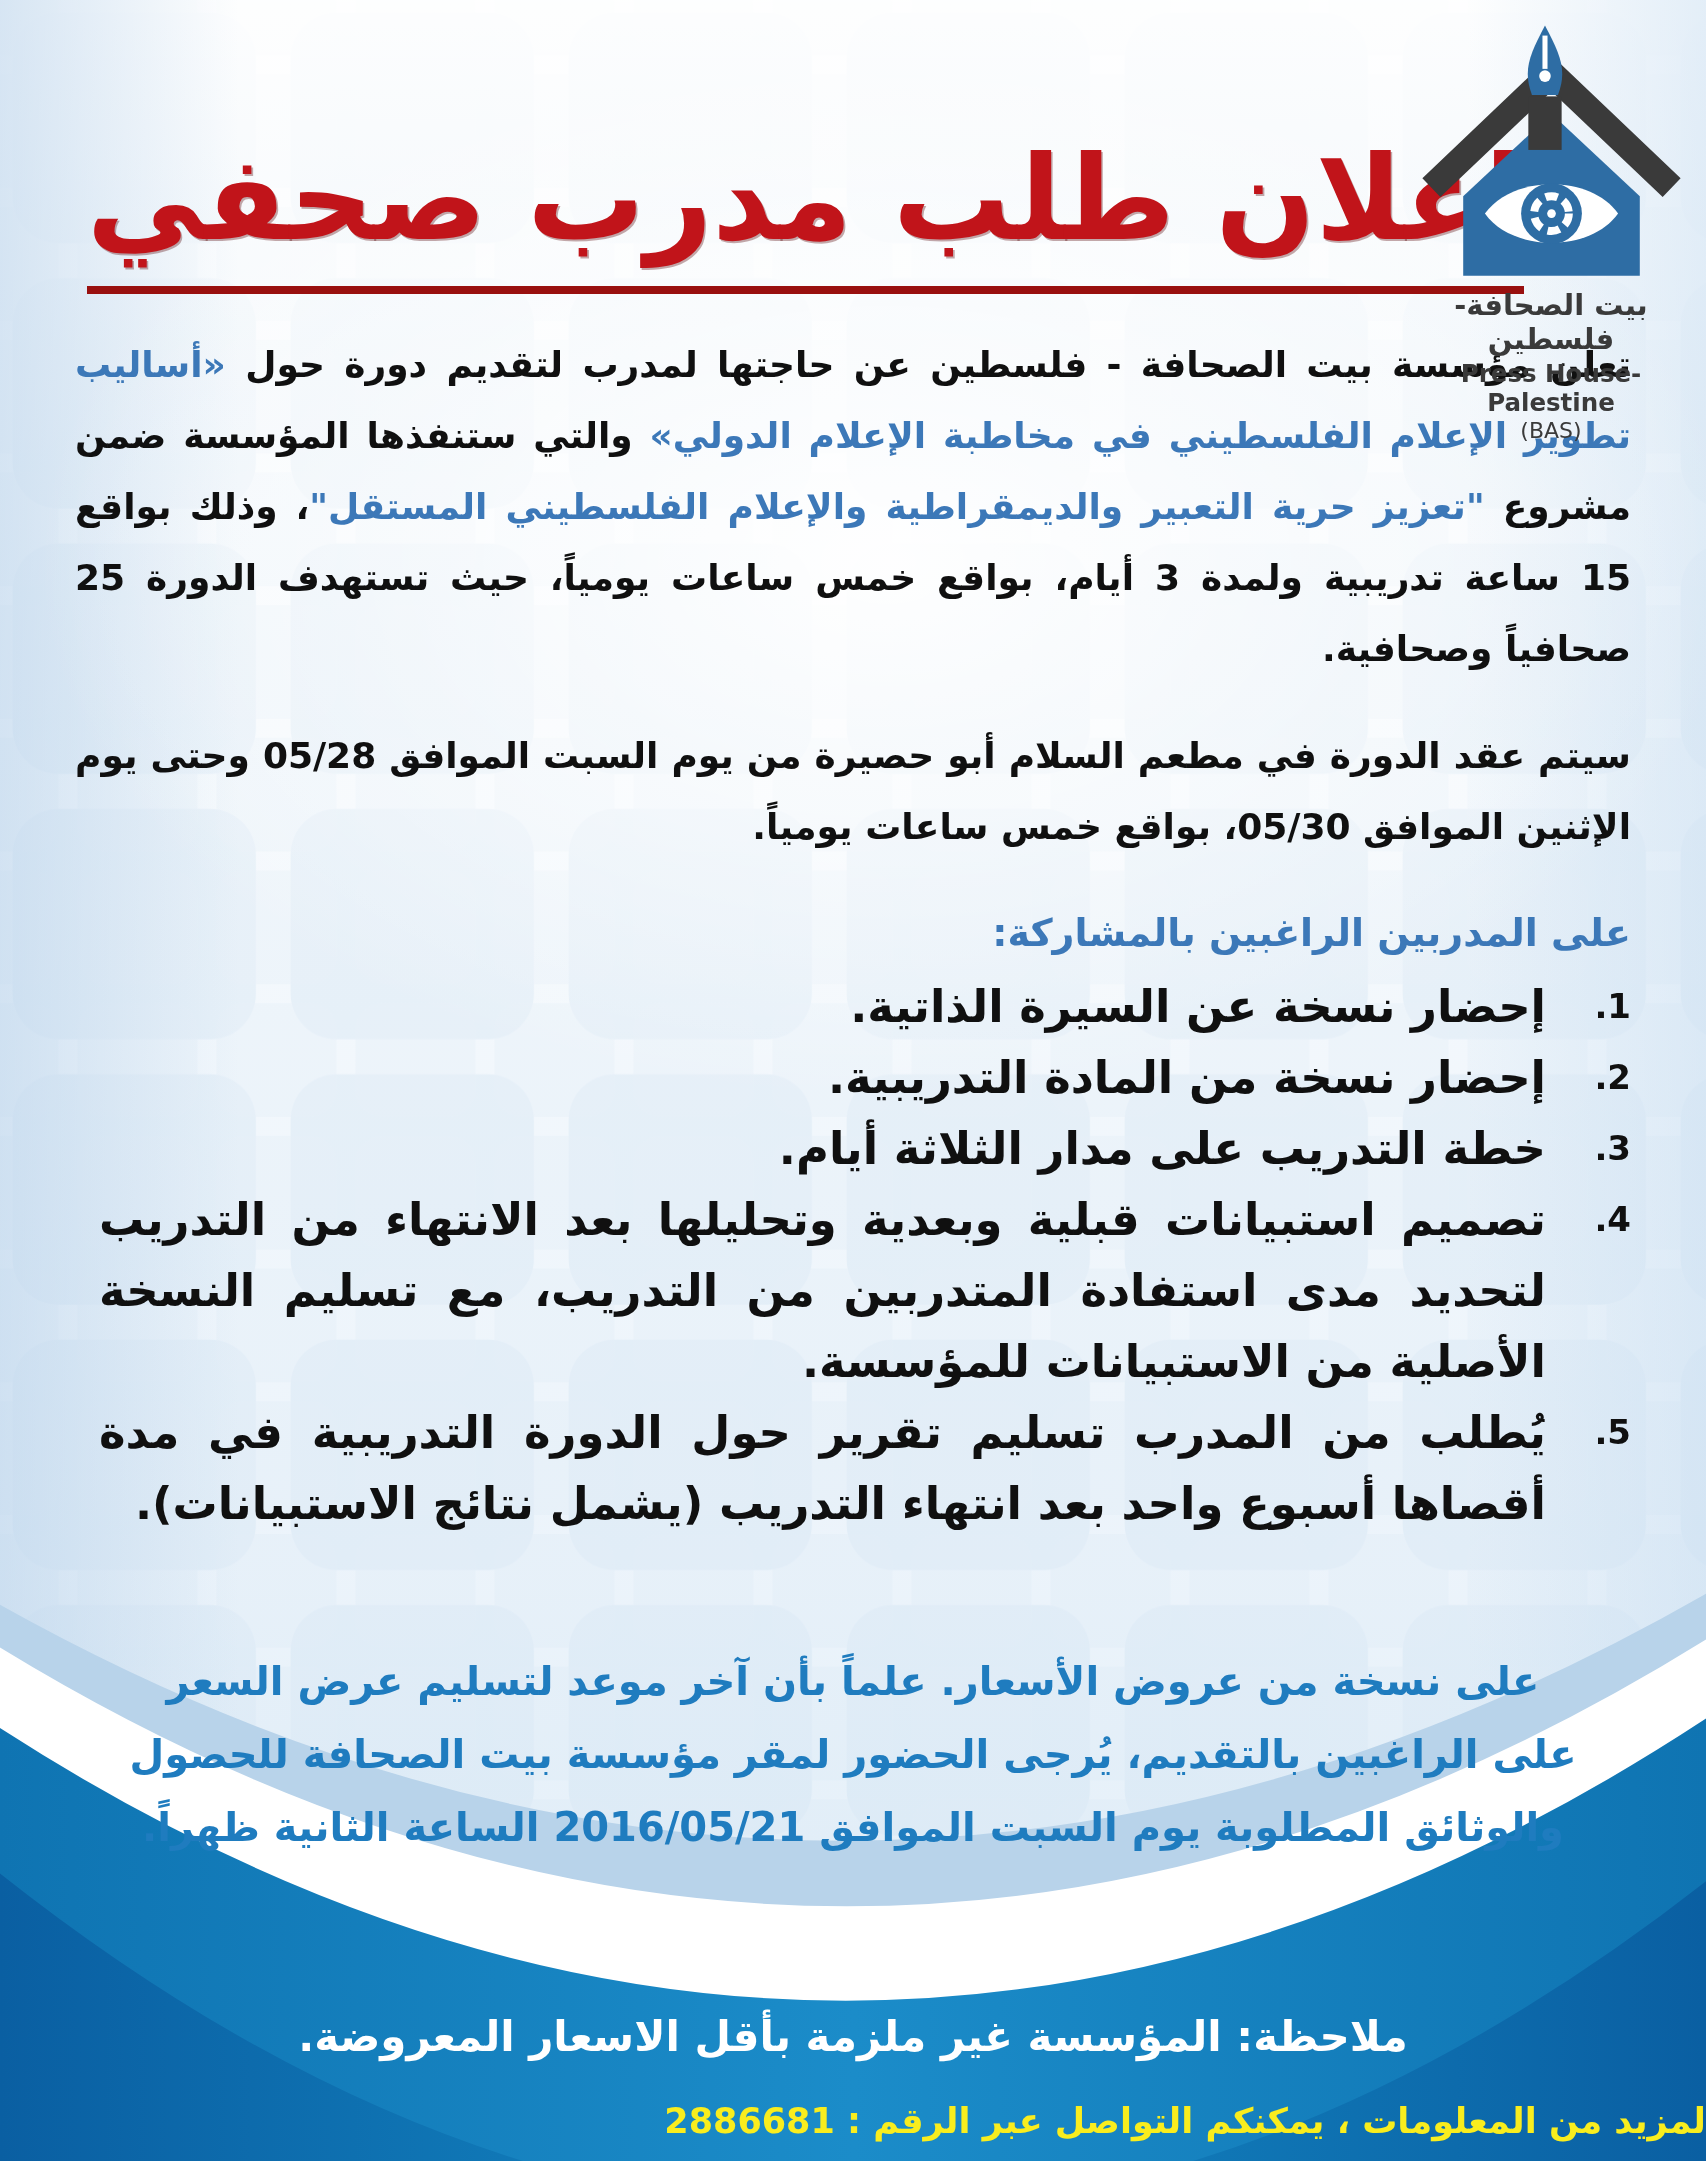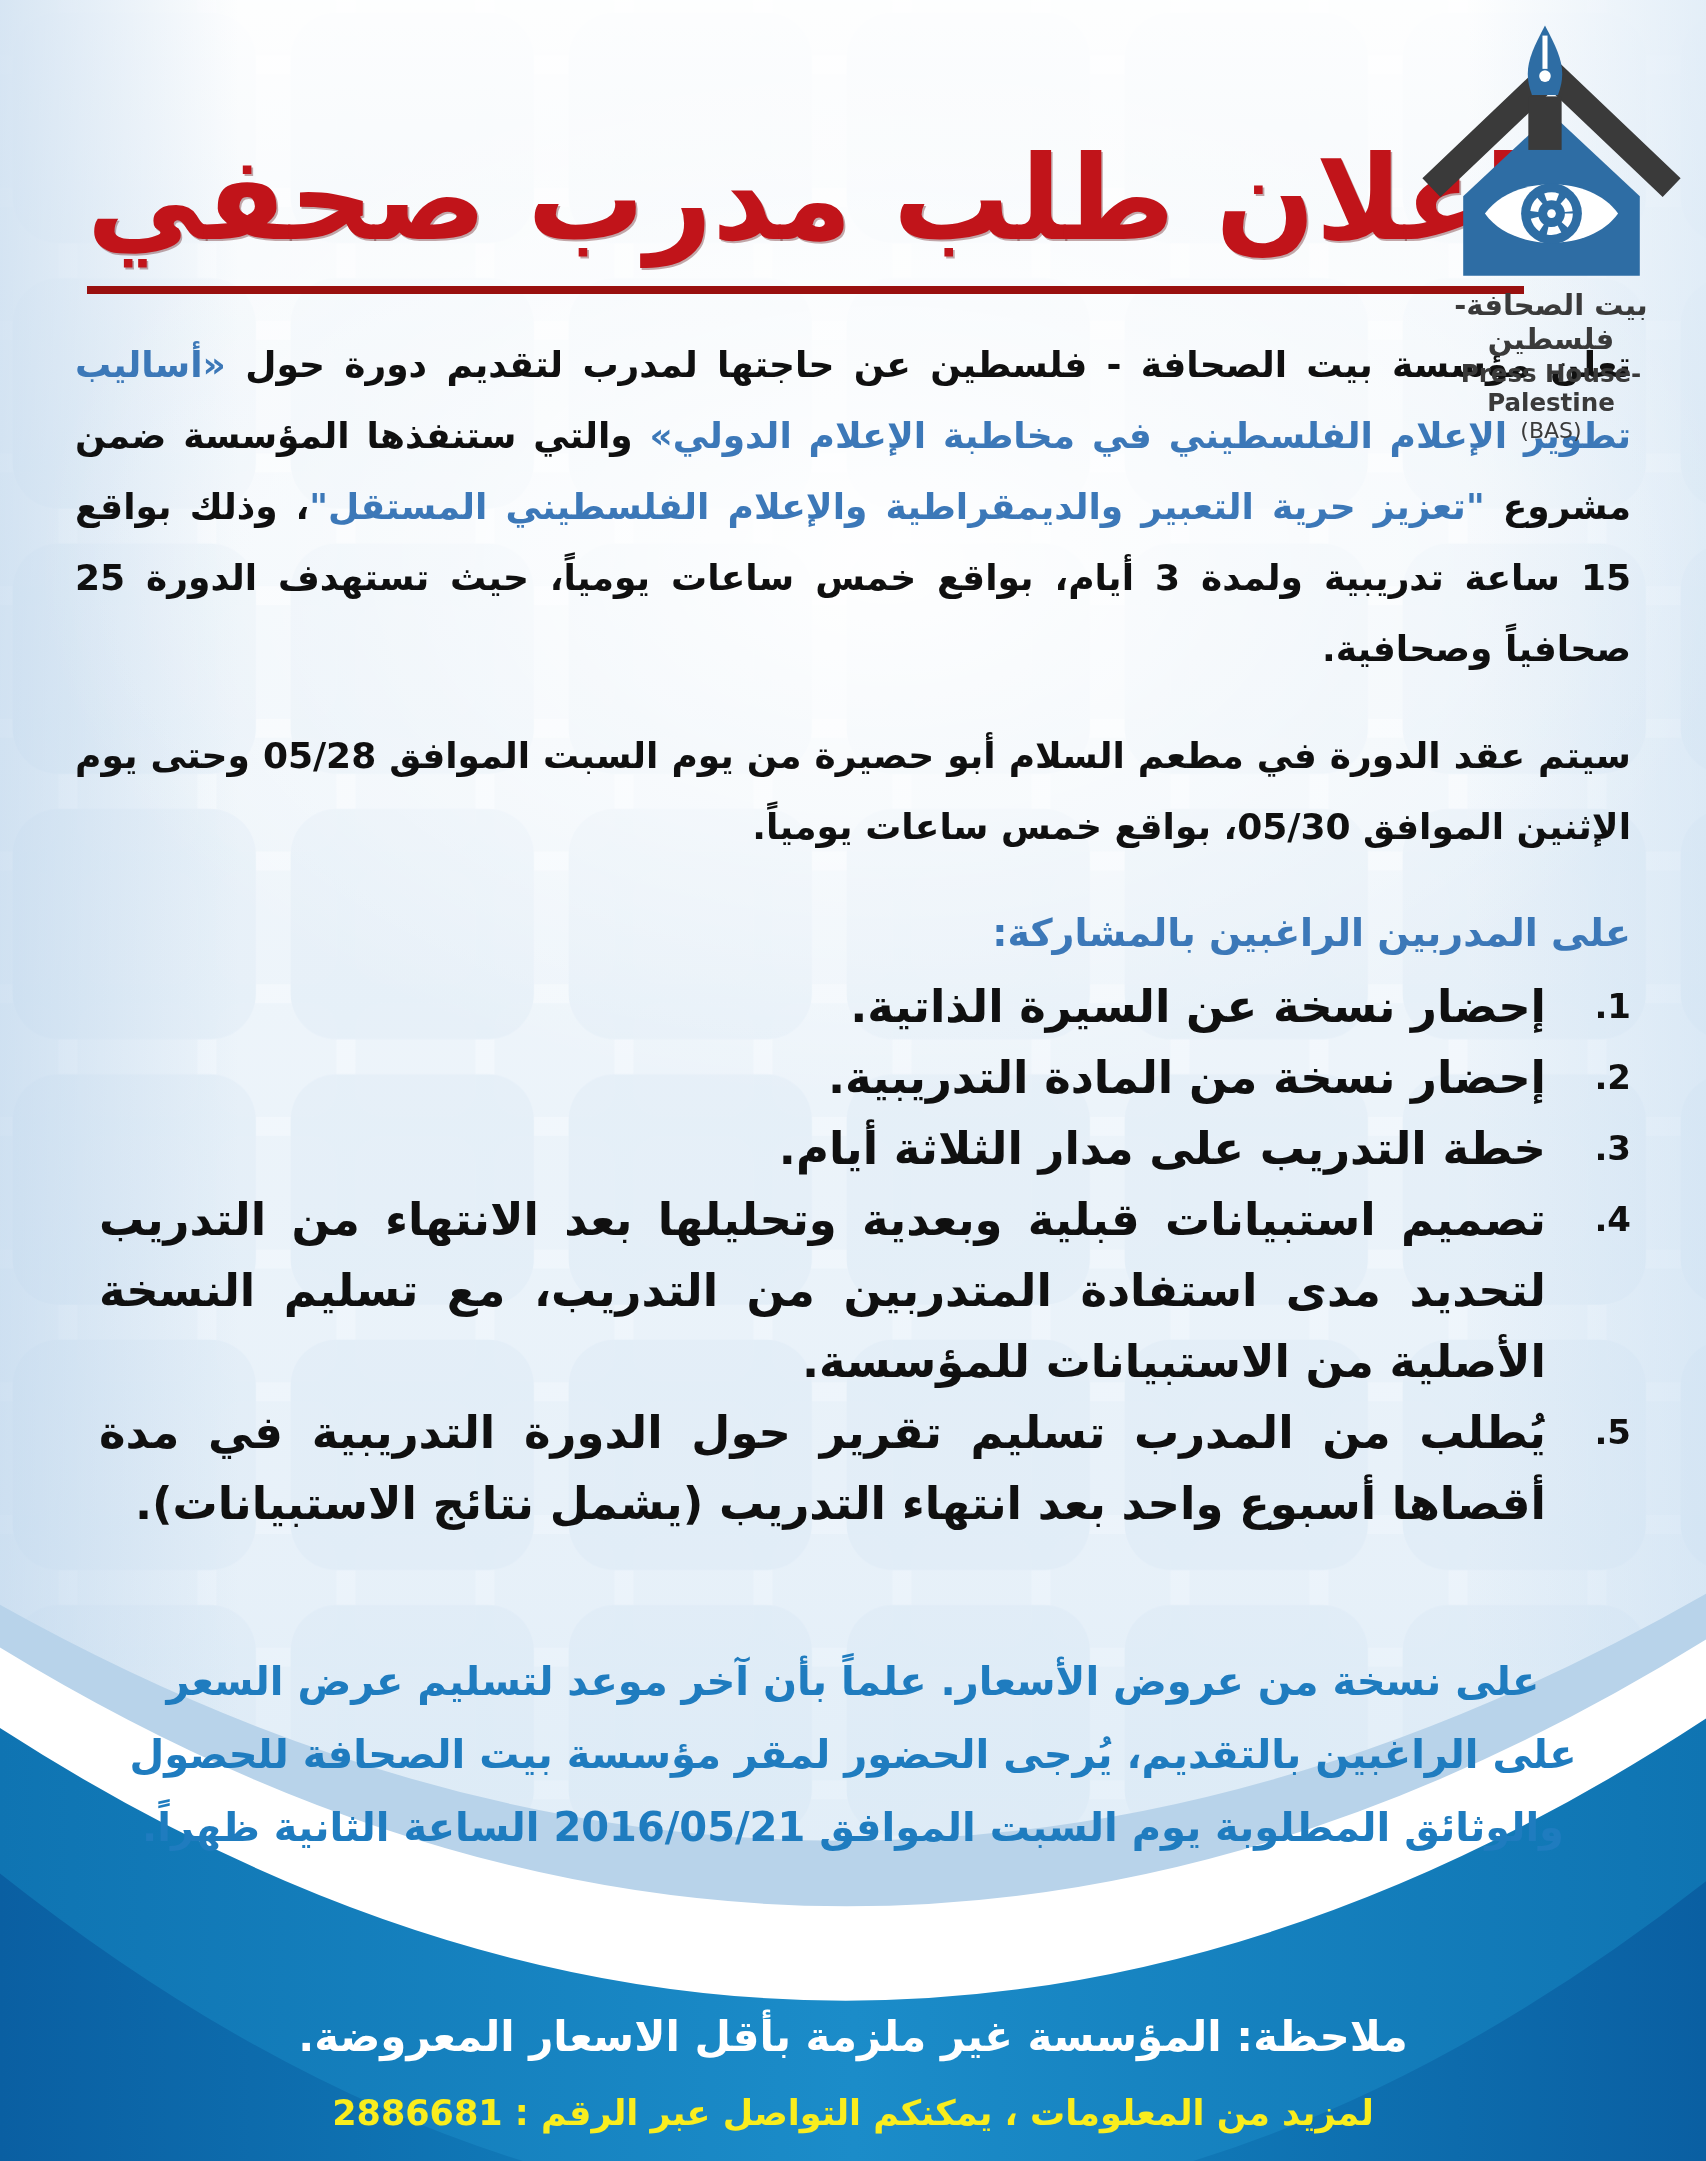--- a/index.html
+++ b/index.html
@@ -83,22 +83,22 @@
   }
   
   .footer{
     position:absolute;left:0;right:0;top:2011px;z-index:5;
     direction:rtl;text-align:center;
   }
   .footer .note{
     font-size:42px;line-height:51px;font-weight:bold;color:#ffffff;
   }
   .footer .contact{
-    margin-top:26px;
-    font-size:35px;line-height:51px;font-weight:bold;color:#f9ed1e;
+    margin-top:34px;
+    font-size:35px;line-height:51px;font-weight:bold;color:#f9ed1e;text-align:right;
   }
 </style>
 </head>
 <body>
 
 <div class="page">
 
   <svg class="bg-tiles" width="1706" height="2161" xmlns="http://www.w3.org/2000/svg" viewBox="0 0 2160 2736">
     <defs>
       <pattern id="tiles" width="352" height="336" patternUnits="userSpaceOnUse">

